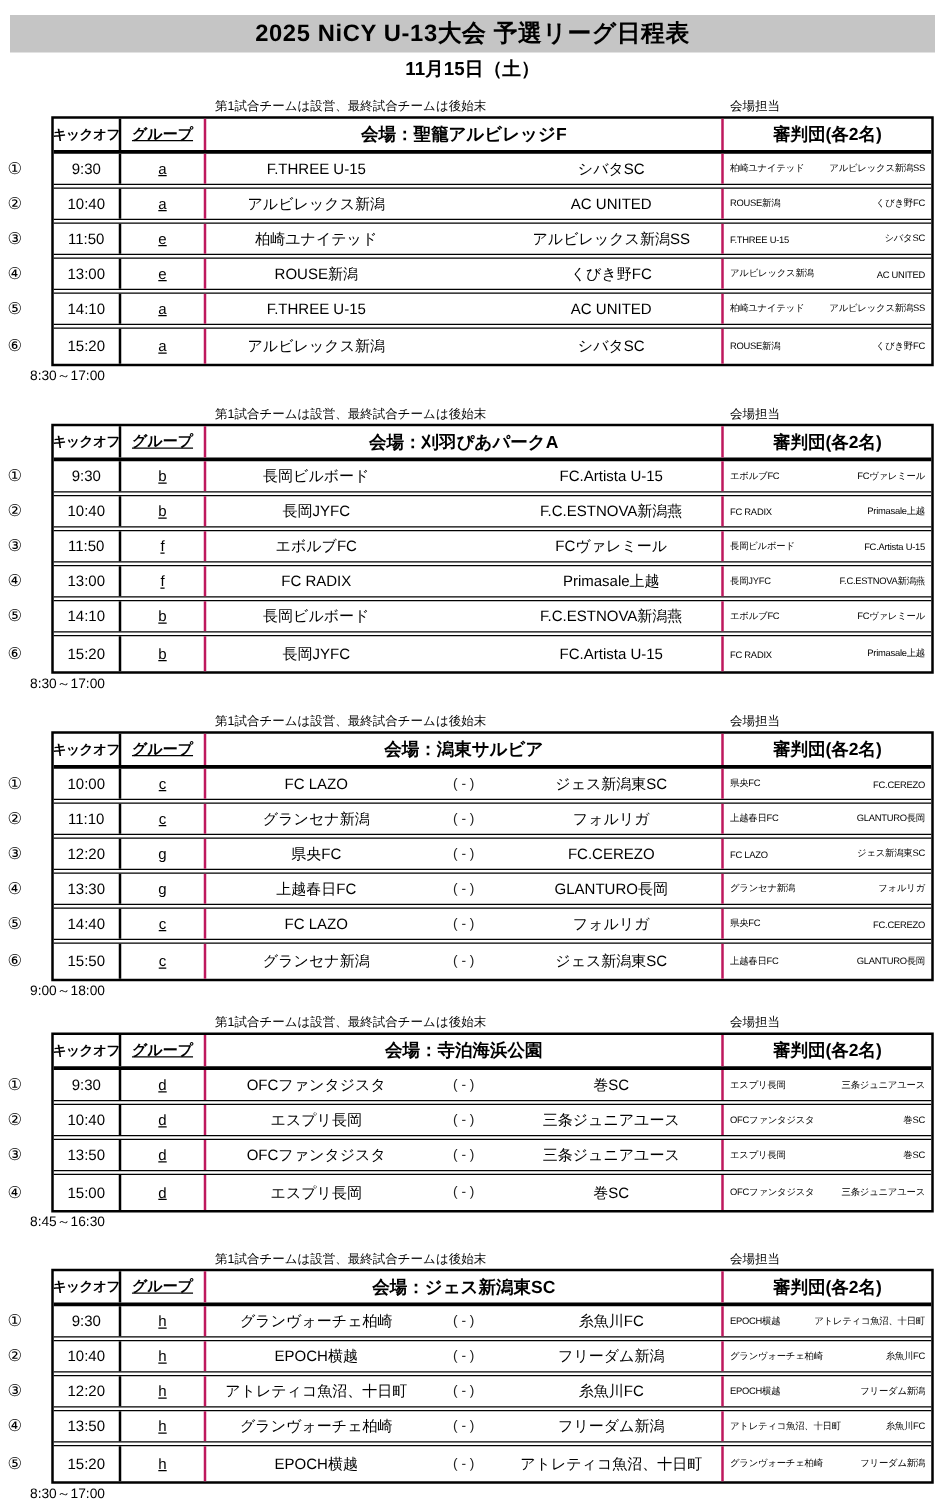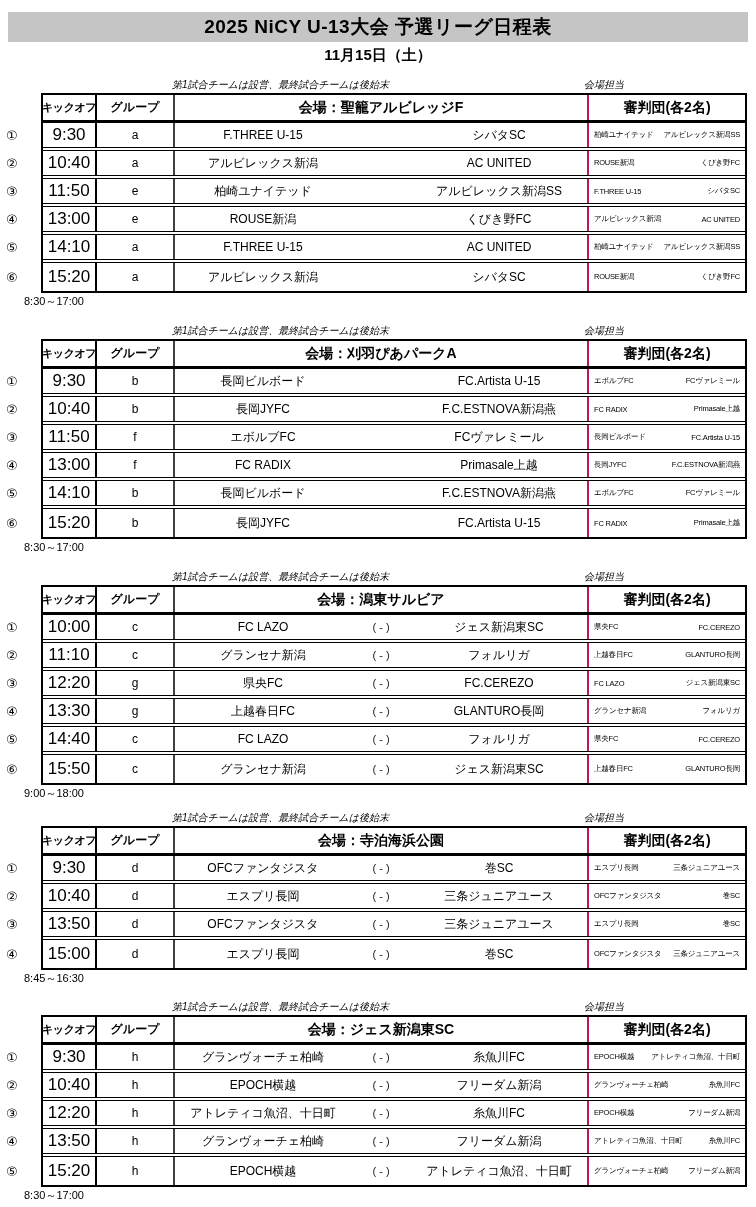--- a/index.html
+++ b/index.html
@@ -17,41 +17,41 @@
     position:absolute; top:46px; left:0; width:756px; text-align:center;
     font-size:15px; font-weight:bold;
   }
   #sections { position:absolute; top:70px; left:0; width:756px; }
   .section { }
   .section:nth-child(1) .note-row { margin-top:6px; }
   .section:nth-child(2) { margin-top:13px; }
   .section:nth-child(3) { margin-top:13px; }
   .section:nth-child(4) { margin-top:8px; }
   .section:nth-child(5) { margin-top:12px; }
-  .note-row { position:relative; height:17px; font-size:10px;font-style:italic; }
+  .note-row { position:relative; height:17px; font-size:10px; }
   .note { position:absolute; left:172px; top:2px; white-space:nowrap; }
   .duty { position:absolute; left:584px; top:2px; white-space:nowrap; }
   .tbl {
     margin-left:41px; width:706px; box-sizing:border-box;
     border:2px solid #000; background:#fff;
   }
   .hrow, .drow { display:flex; height:28px; box-sizing:border-box; align-items:stretch; }
   .hrow { border-bottom:3px solid #000; font-weight:bold; }
   .drow { border-bottom:4px double #000; position:relative; }
   .drow:last-child { border-bottom:none; }
   .cell { display:flex; align-items:center; justify-content:center; box-sizing:border-box; }
   .c-kick  { width:54px;  border-right:2px solid #000; }
-  .c-group { width:78px;  border-right:2px solid #404040; }
+  .c-group { width:68px;  border-right:2px solid #be185d;text-decoration:underline; }
   .c-venue { width:414px; border-right:2px solid #be185d; }
   .c-ref   { flex:1; }
   .hrow .c-kick  { font-size:11px; letter-spacing:-0.5px; white-space:nowrap; }
   .hrow .c-group { font-size:12px; }
   .hrow .c-venue { font-size:14px; }
   .hrow .c-ref   { font-size:14px; }
-  .drow .c-kick  { font-size:17px; }
+  .drow .c-kick  { font-size:12px; }
   .drow .c-group { font-size:12px; }
   .match { display:flex; width:100%; font-size:12px; align-items:center; }
   .home, .away { flex:1; text-align:center; white-space:nowrap; }
   .sep { width:60px; text-align:center; font-size:11px; color:#222; }
   .drow .c-ref {
     justify-content:space-between; padding:0 5px;
     font-size:7.5px; letter-spacing:-0.2px;
   }
   .ref-name { white-space:nowrap; }
   .row-no {

